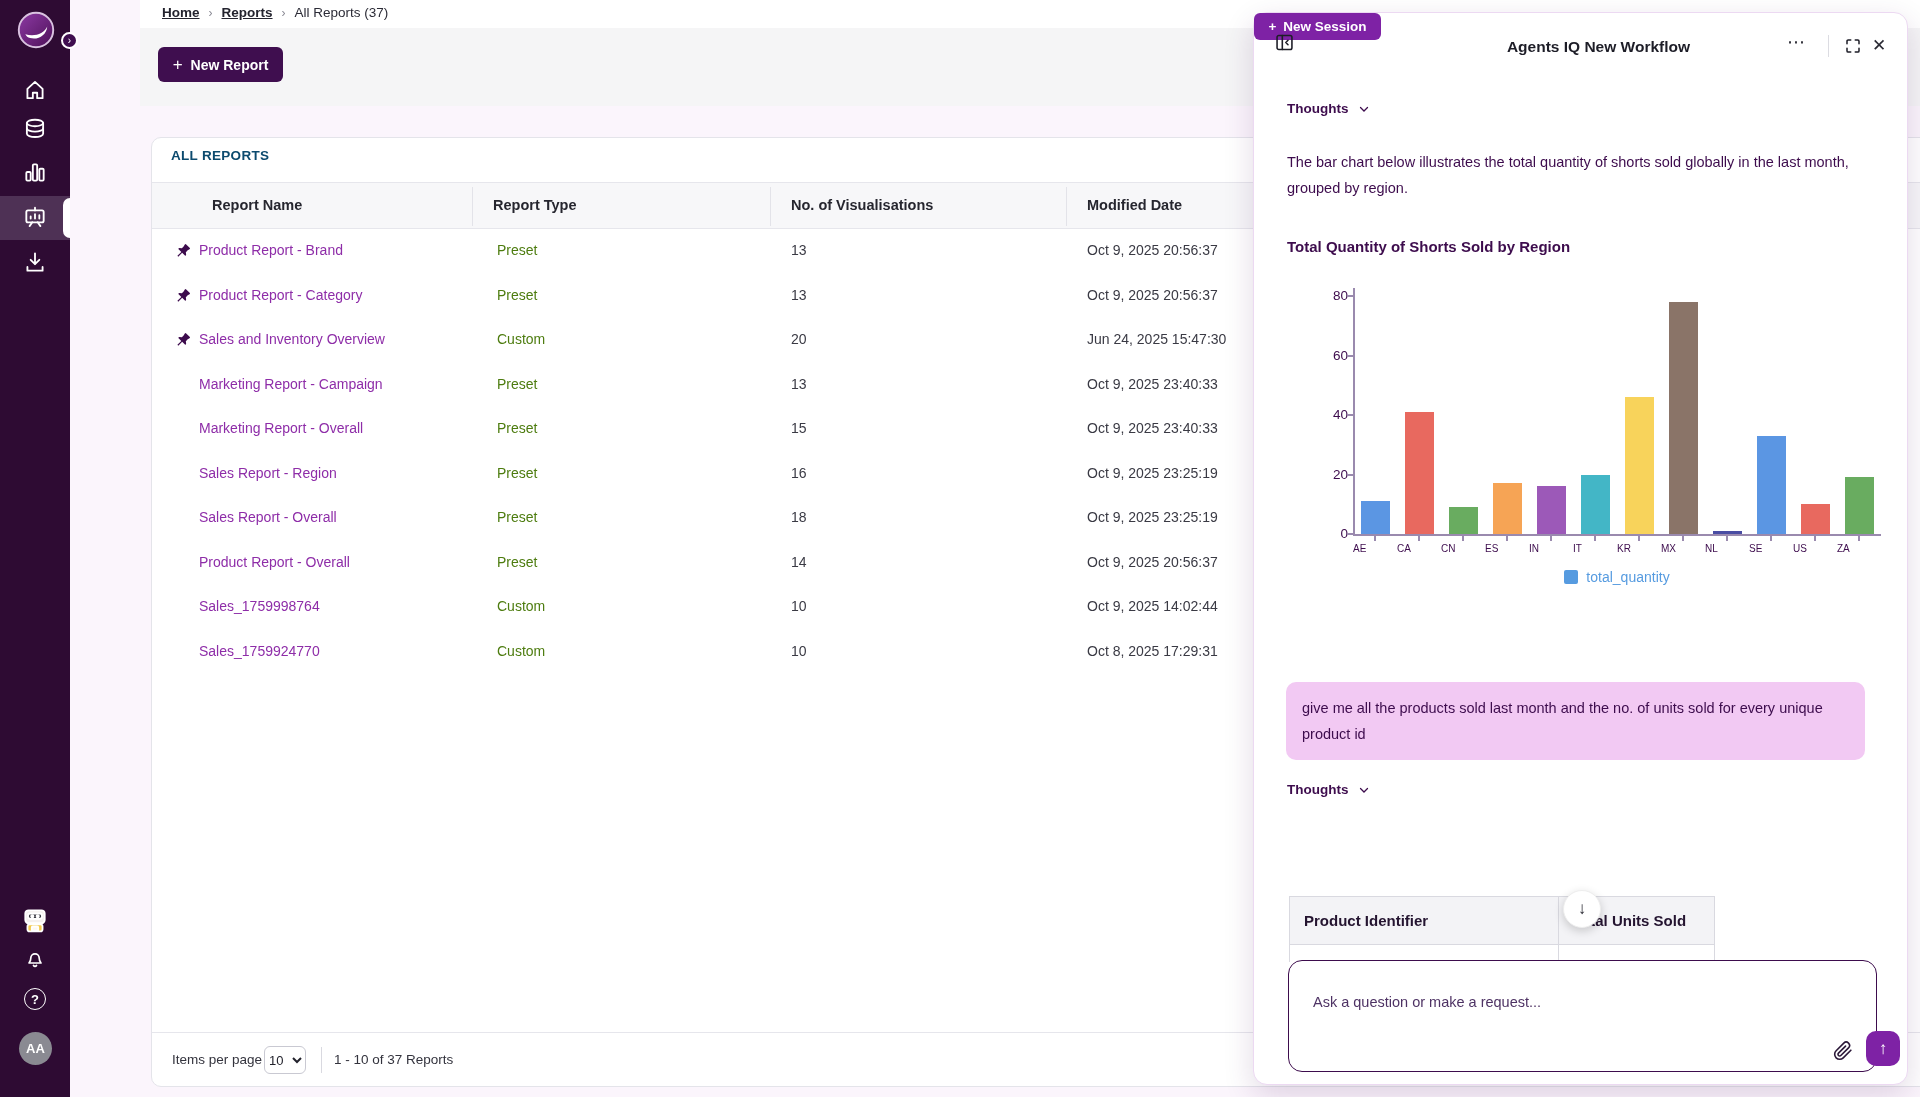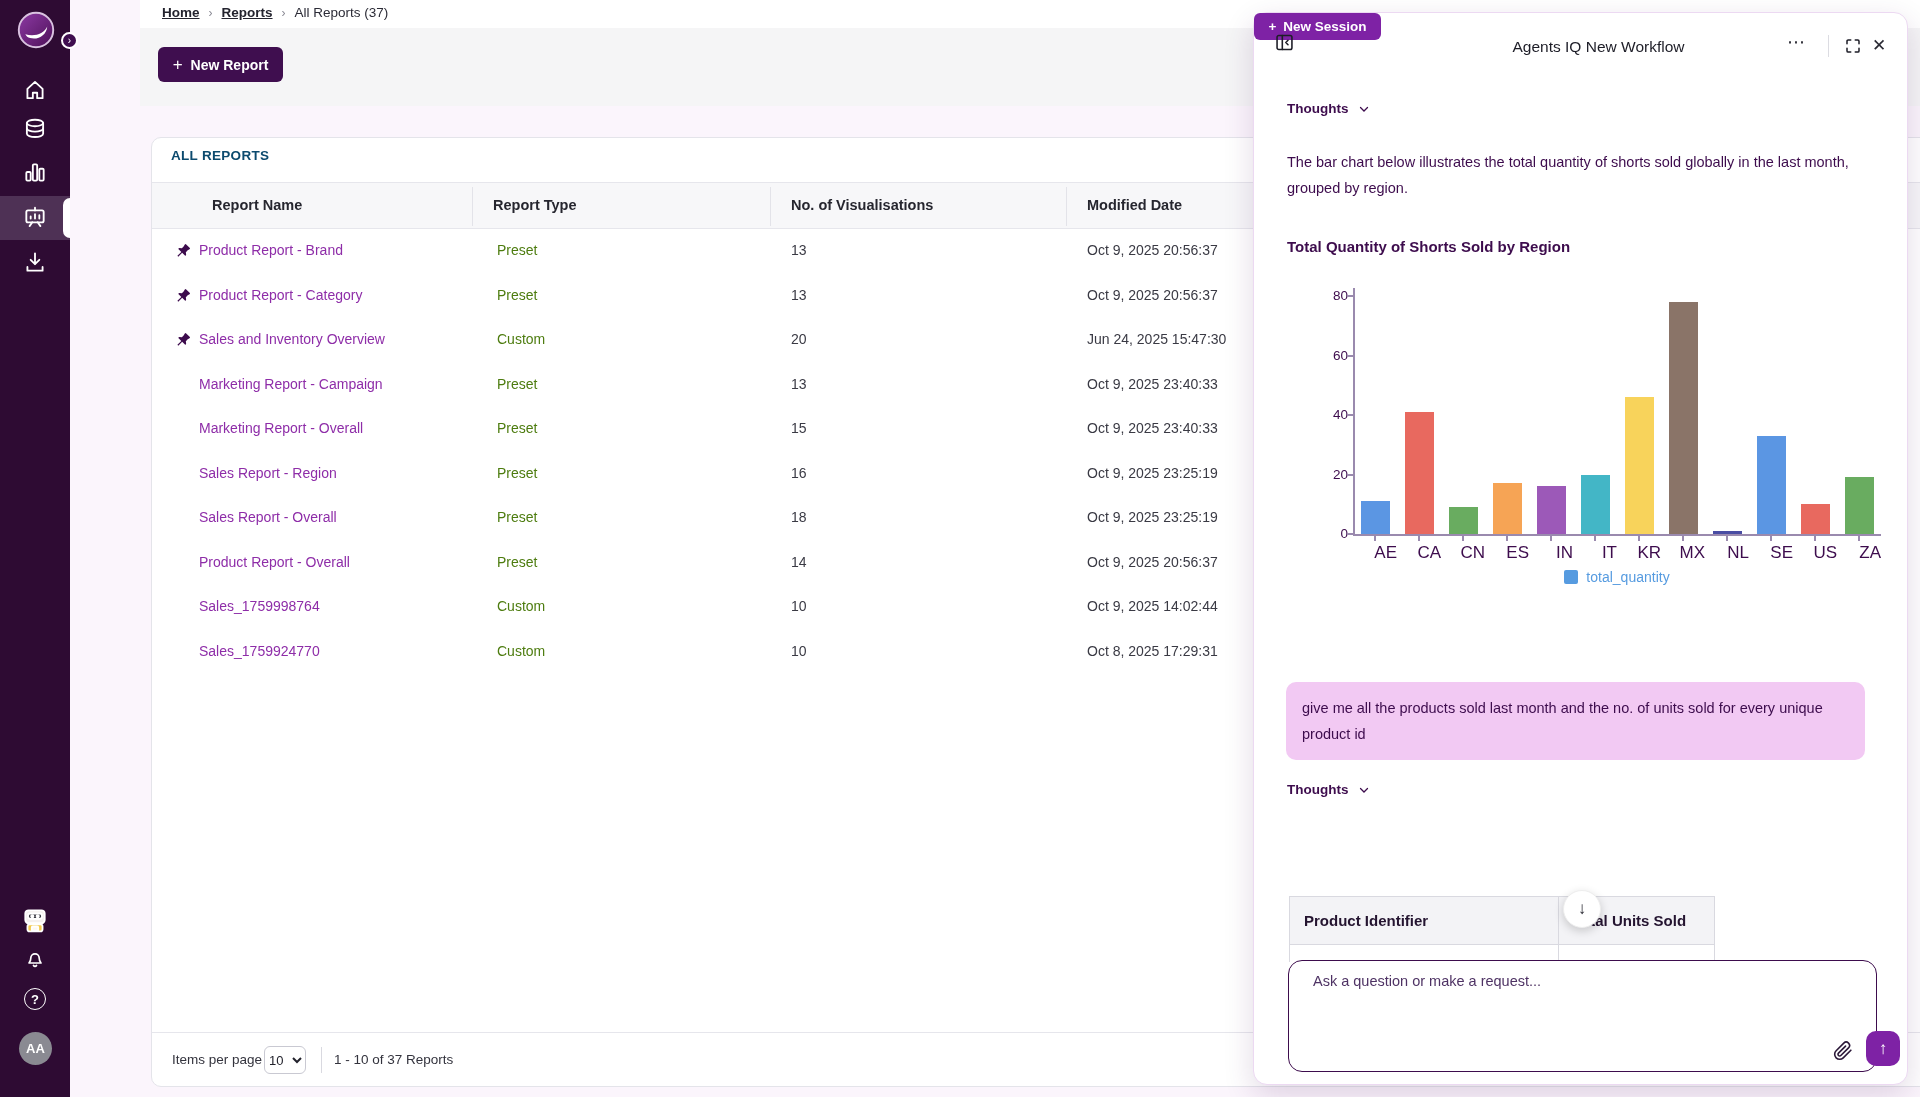--- a/index.html
+++ b/index.html
@@ -48,54 +48,54 @@
   #pagerow{left:0;top:894px;width:1813px;height:55px;border-top:1px solid #e6e6ec;}
   #pagerow .lbl{position:absolute;top:19px;font-size:13.5px;color:#33333d;}
   #page-size{position:absolute;left:112px;top:13px;width:42px;height:28px;font-size:13px;border:1px solid #c9c9d2;border-radius:6px;background:#fff;font-family:inherit;color:#22222c;}
   #pagerow .pdiv{position:absolute;left:169px;top:14px;width:1px;height:26px;background:#d9d9e0;}
 
   
   #panel{left:1253px;top:12px;width:655px;height:1073px;background:#fff;border:1px solid #ecd9f2;border-radius:14px;box-shadow:0 10px 30px rgba(70,20,90,.16);z-index:50;}
   .pi{position:absolute;cursor:pointer;background:none;border:none;padding:0;}
   #collapse-btn{left:20px;top:19px;}
   #new-session{left:50px;top:19px;width:127px;height:27px;background:var(--accent);border:none;border-radius:6px;color:#fff;font-size:13.5px;font-weight:bold;font-family:inherit;display:flex;align-items:center;justify-content:center;gap:7px;cursor:pointer;}
-  #panel-title{left:0;right:0;top:25px;text-align:center;font-size:15.5px;font-weight:normal;color:#1d1d27;margin-left:36px;}
+  #panel-title{left:0;right:0;top:25px;text-align:center;font-size:15.5px;font-weight:bold;color:#1d1d27;margin-left:36px;}
   #more-btn{left:533px;top:18px;font-size:18px;color:#2a2a34;letter-spacing:1px;}
   #hdr-div{left:574px;top:22px;width:1px;height:22px;background:#dcdce2;}
   #expand-panel-btn{left:590px;top:24px;}
   #close-btn{left:618px;top:22px;font-size:17px;color:#2a2a34;}
 
   .thoughts{position:absolute;left:33px;display:flex;align-items:center;gap:10px;cursor:pointer;}
   .thoughts span{font-size:13.5px;font-weight:bold;color:var(--panel-text);}
   .ptext{position:absolute;left:33px;width:580px;font-size:14.5px;line-height:26px;color:var(--panel-text);}
   #chart-title{position:absolute;left:33px;top:225px;font-size:15px;font-weight:bold;color:var(--panel-text);}
 
   #chart{left:30px;top:268px;width:612px;height:312px;}
   #chart .ylab{position:absolute;width:34px;text-align:right;font-size:13.5px;color:var(--panel-text);}
   #chart .ytick{position:absolute;width:6px;height:2px;background:var(--axis);}
   #chart .xtick{position:absolute;width:2px;height:5px;background:var(--axis);}
   #chart .bar{position:absolute;}
-  #chart .xlab{position:absolute;top:262px;text-align:right;font-size:17px;color:var(--panel-text);}
+  #chart .xlab{position:absolute;top:262px;text-align:left;font-size:10px;color:var(--panel-text);}
   #yaxis{position:absolute;left:69px;top:7px;width:2px;height:248px;background:var(--axis);}
   #xaxis{position:absolute;left:69px;top:253px;width:528px;height:2px;background:var(--axis);}
   #legend{position:absolute;left:69px;top:288px;width:528px;display:flex;align-items:center;justify-content:center;gap:8px;}
   #legend .sw{width:14px;height:14px;border-radius:2px;}
   #legend .lt{font-size:14px;}
 
   #user-bubble{left:32px;top:669px;width:579px;background:var(--bubble);border-radius:10px;padding:13px 16px;font-size:14.5px;line-height:26px;color:var(--panel-text);}
 
   #chat-table{left:35px;top:883px;z-index:1;}
   #chat-table .hrow{display:flex;}
   #chat-table .hcell{height:49px;background:#f3f3f6;border:1px solid #d9d9e0;display:flex;align-items:center;padding-left:14px;font-size:15px;font-weight:bold;color:#241430;}
   #chat-table .hcell+.hcell{border-left:none;}
   #chat-table .stub{height:17px;border-left:1px solid #d9d9e0;border-right:1px solid #d9d9e0;}
   #scroll-down{left:309px;top:877px;width:38px;height:38px;border-radius:50%;background:#fff;border:1px solid #eee;box-shadow:0 3px 10px rgba(0,0,0,.18);color:#1d1d27;font-size:17px;display:flex;align-items:center;justify-content:center;z-index:2;cursor:pointer;}
 
   #chat-input{left:34px;top:947px;width:589px;height:112px;border:1.6px solid var(--panel-text);border-radius:14px;background:#fff;z-index:3;}
-  #chat-input textarea{position:absolute;left:24px;top:12px;width:480px;height:76px;border:none;resize:none;outline:none;font-family:inherit;font-size:14.5px;color:var(--panel-text);background:transparent;}
+  #chat-input textarea{position:absolute;left:24px;top:33px;width:480px;height:76px;border:none;resize:none;outline:none;font-family:inherit;font-size:14.5px;color:var(--panel-text);background:transparent;}
   #chat-input textarea::placeholder{color:#45285c;opacity:.95;}
   #attach-btn{left:544px;top:80px;}
   #send-btn{left:577px;top:70px;width:34px;height:35px;background:var(--accent);border:none;border-radius:10px;color:#fff;font-size:17px;cursor:pointer;}
 </style>
 </head>
 <body>
 
 <nav id="sidebar" class="abs">
   <div id="logo" class="abs">
     <svg width="38" height="38" viewBox="0 0 32 32">

